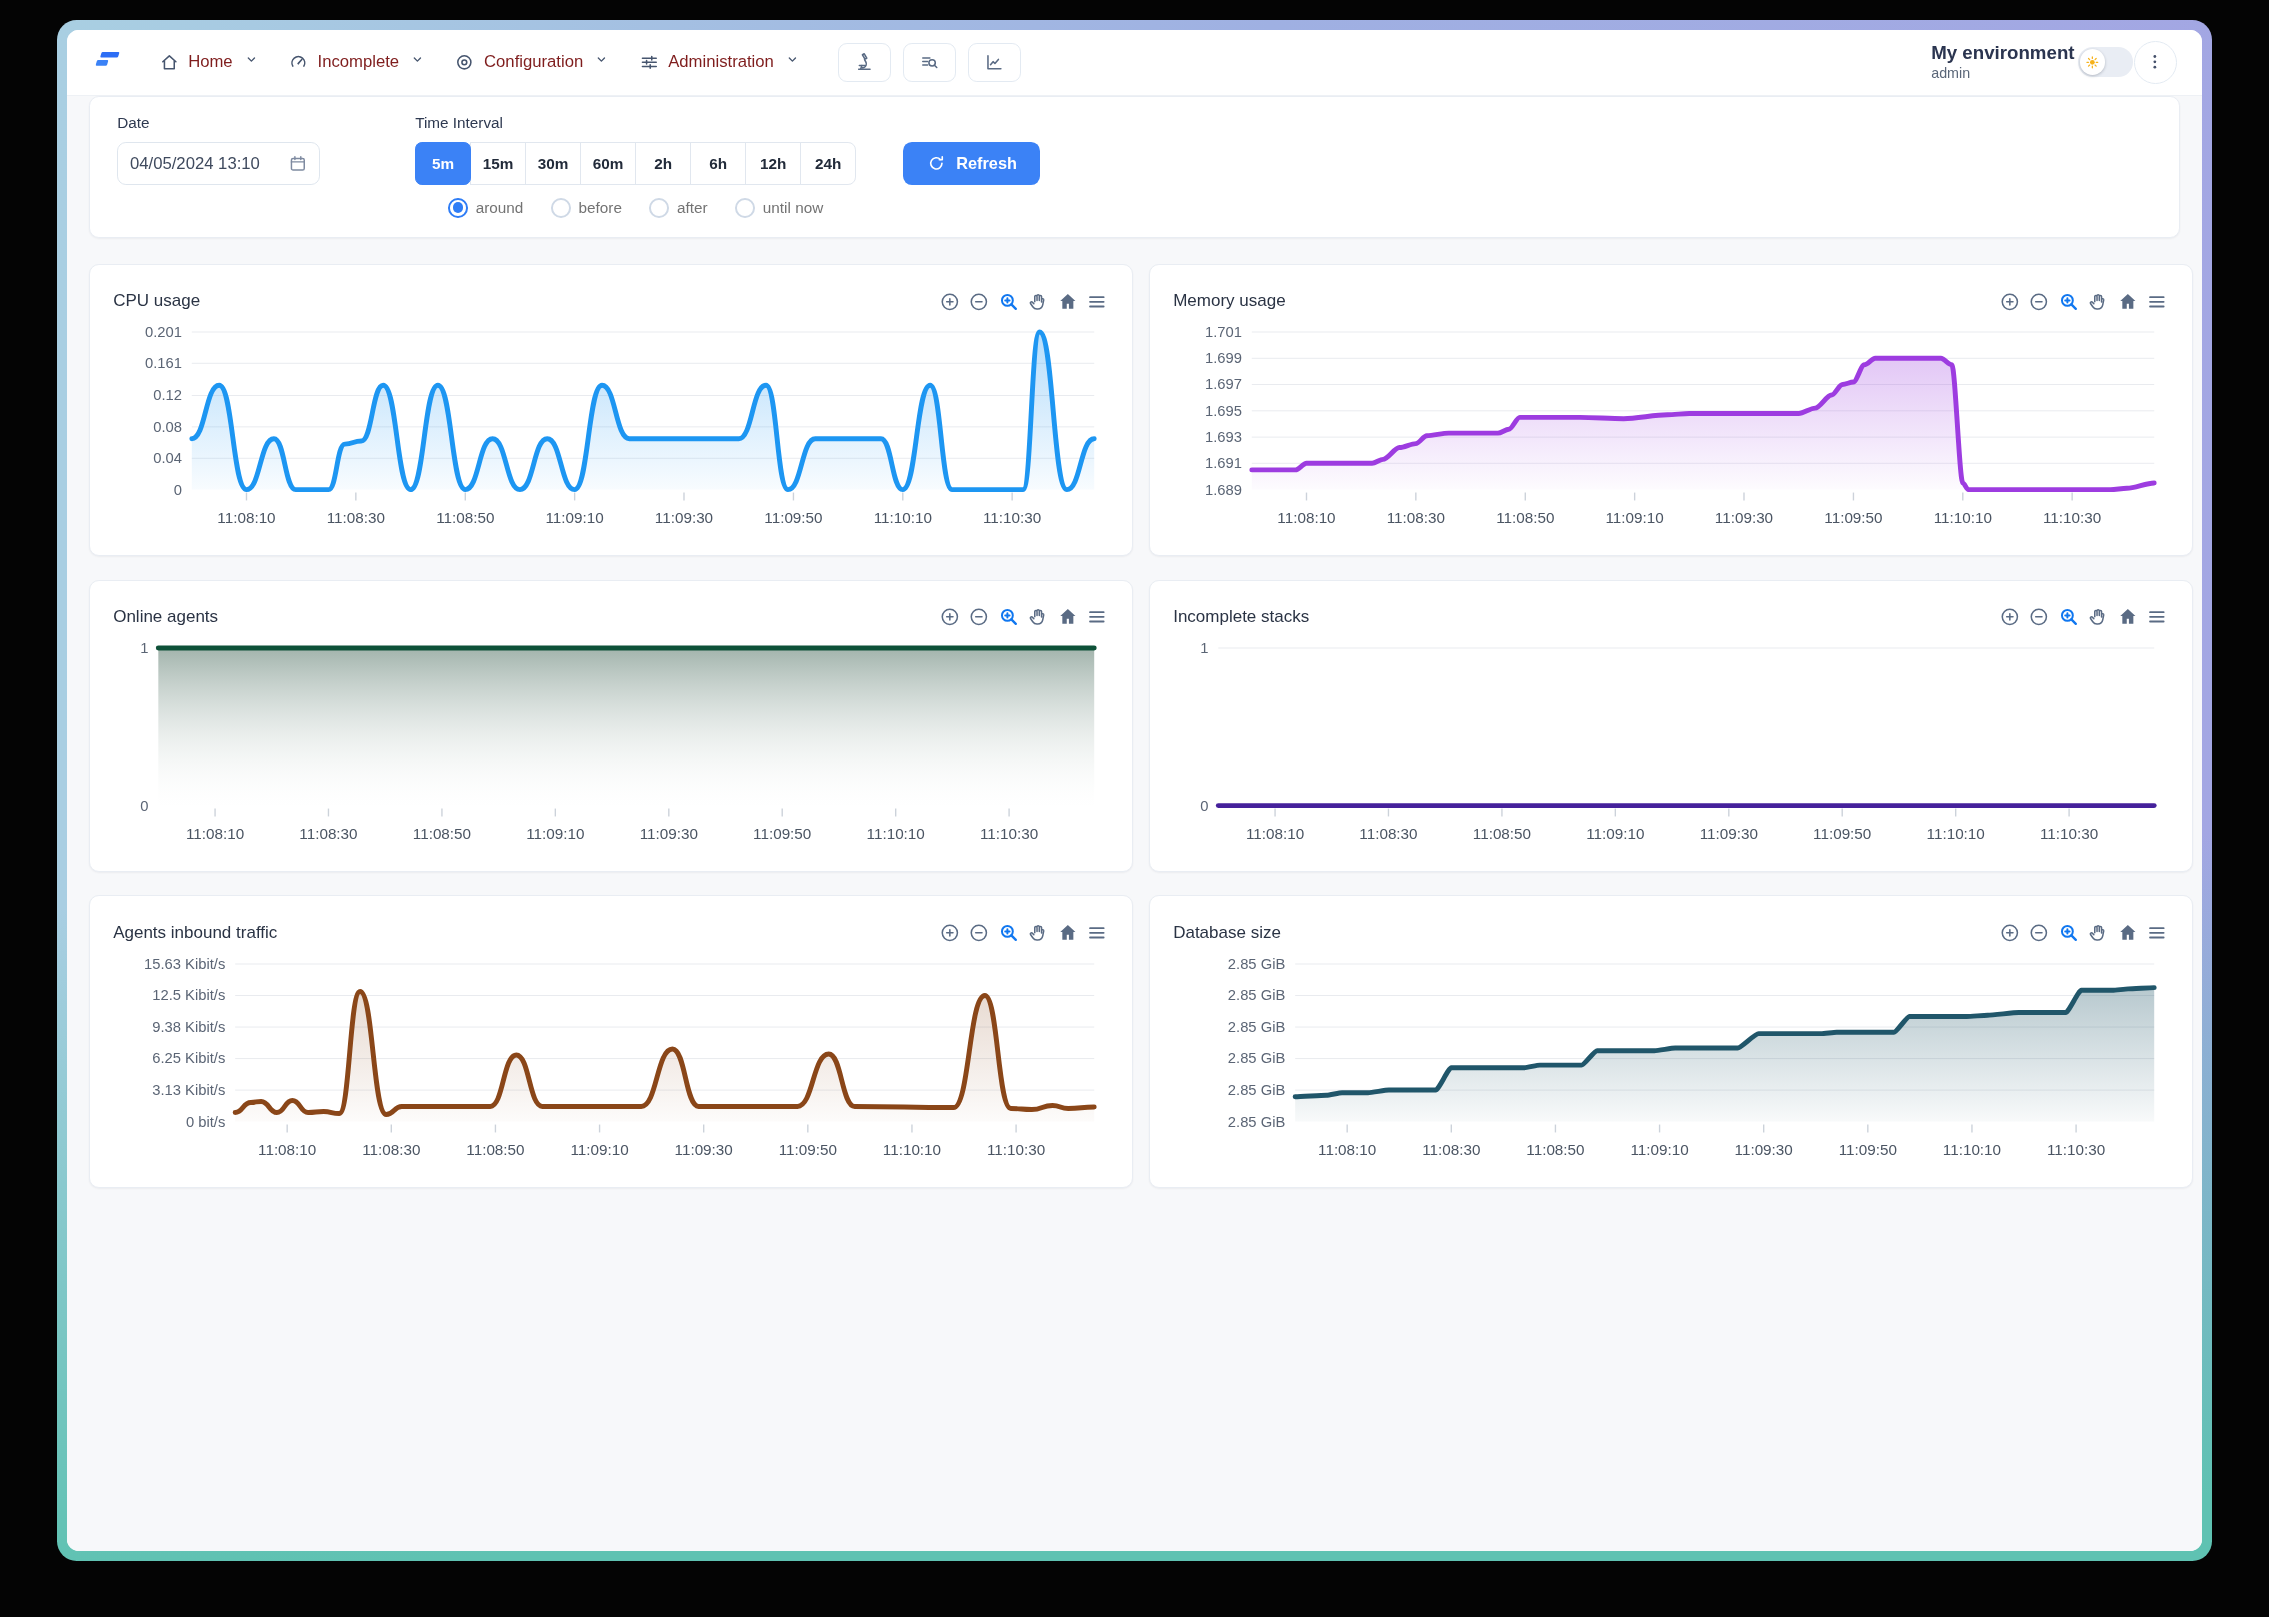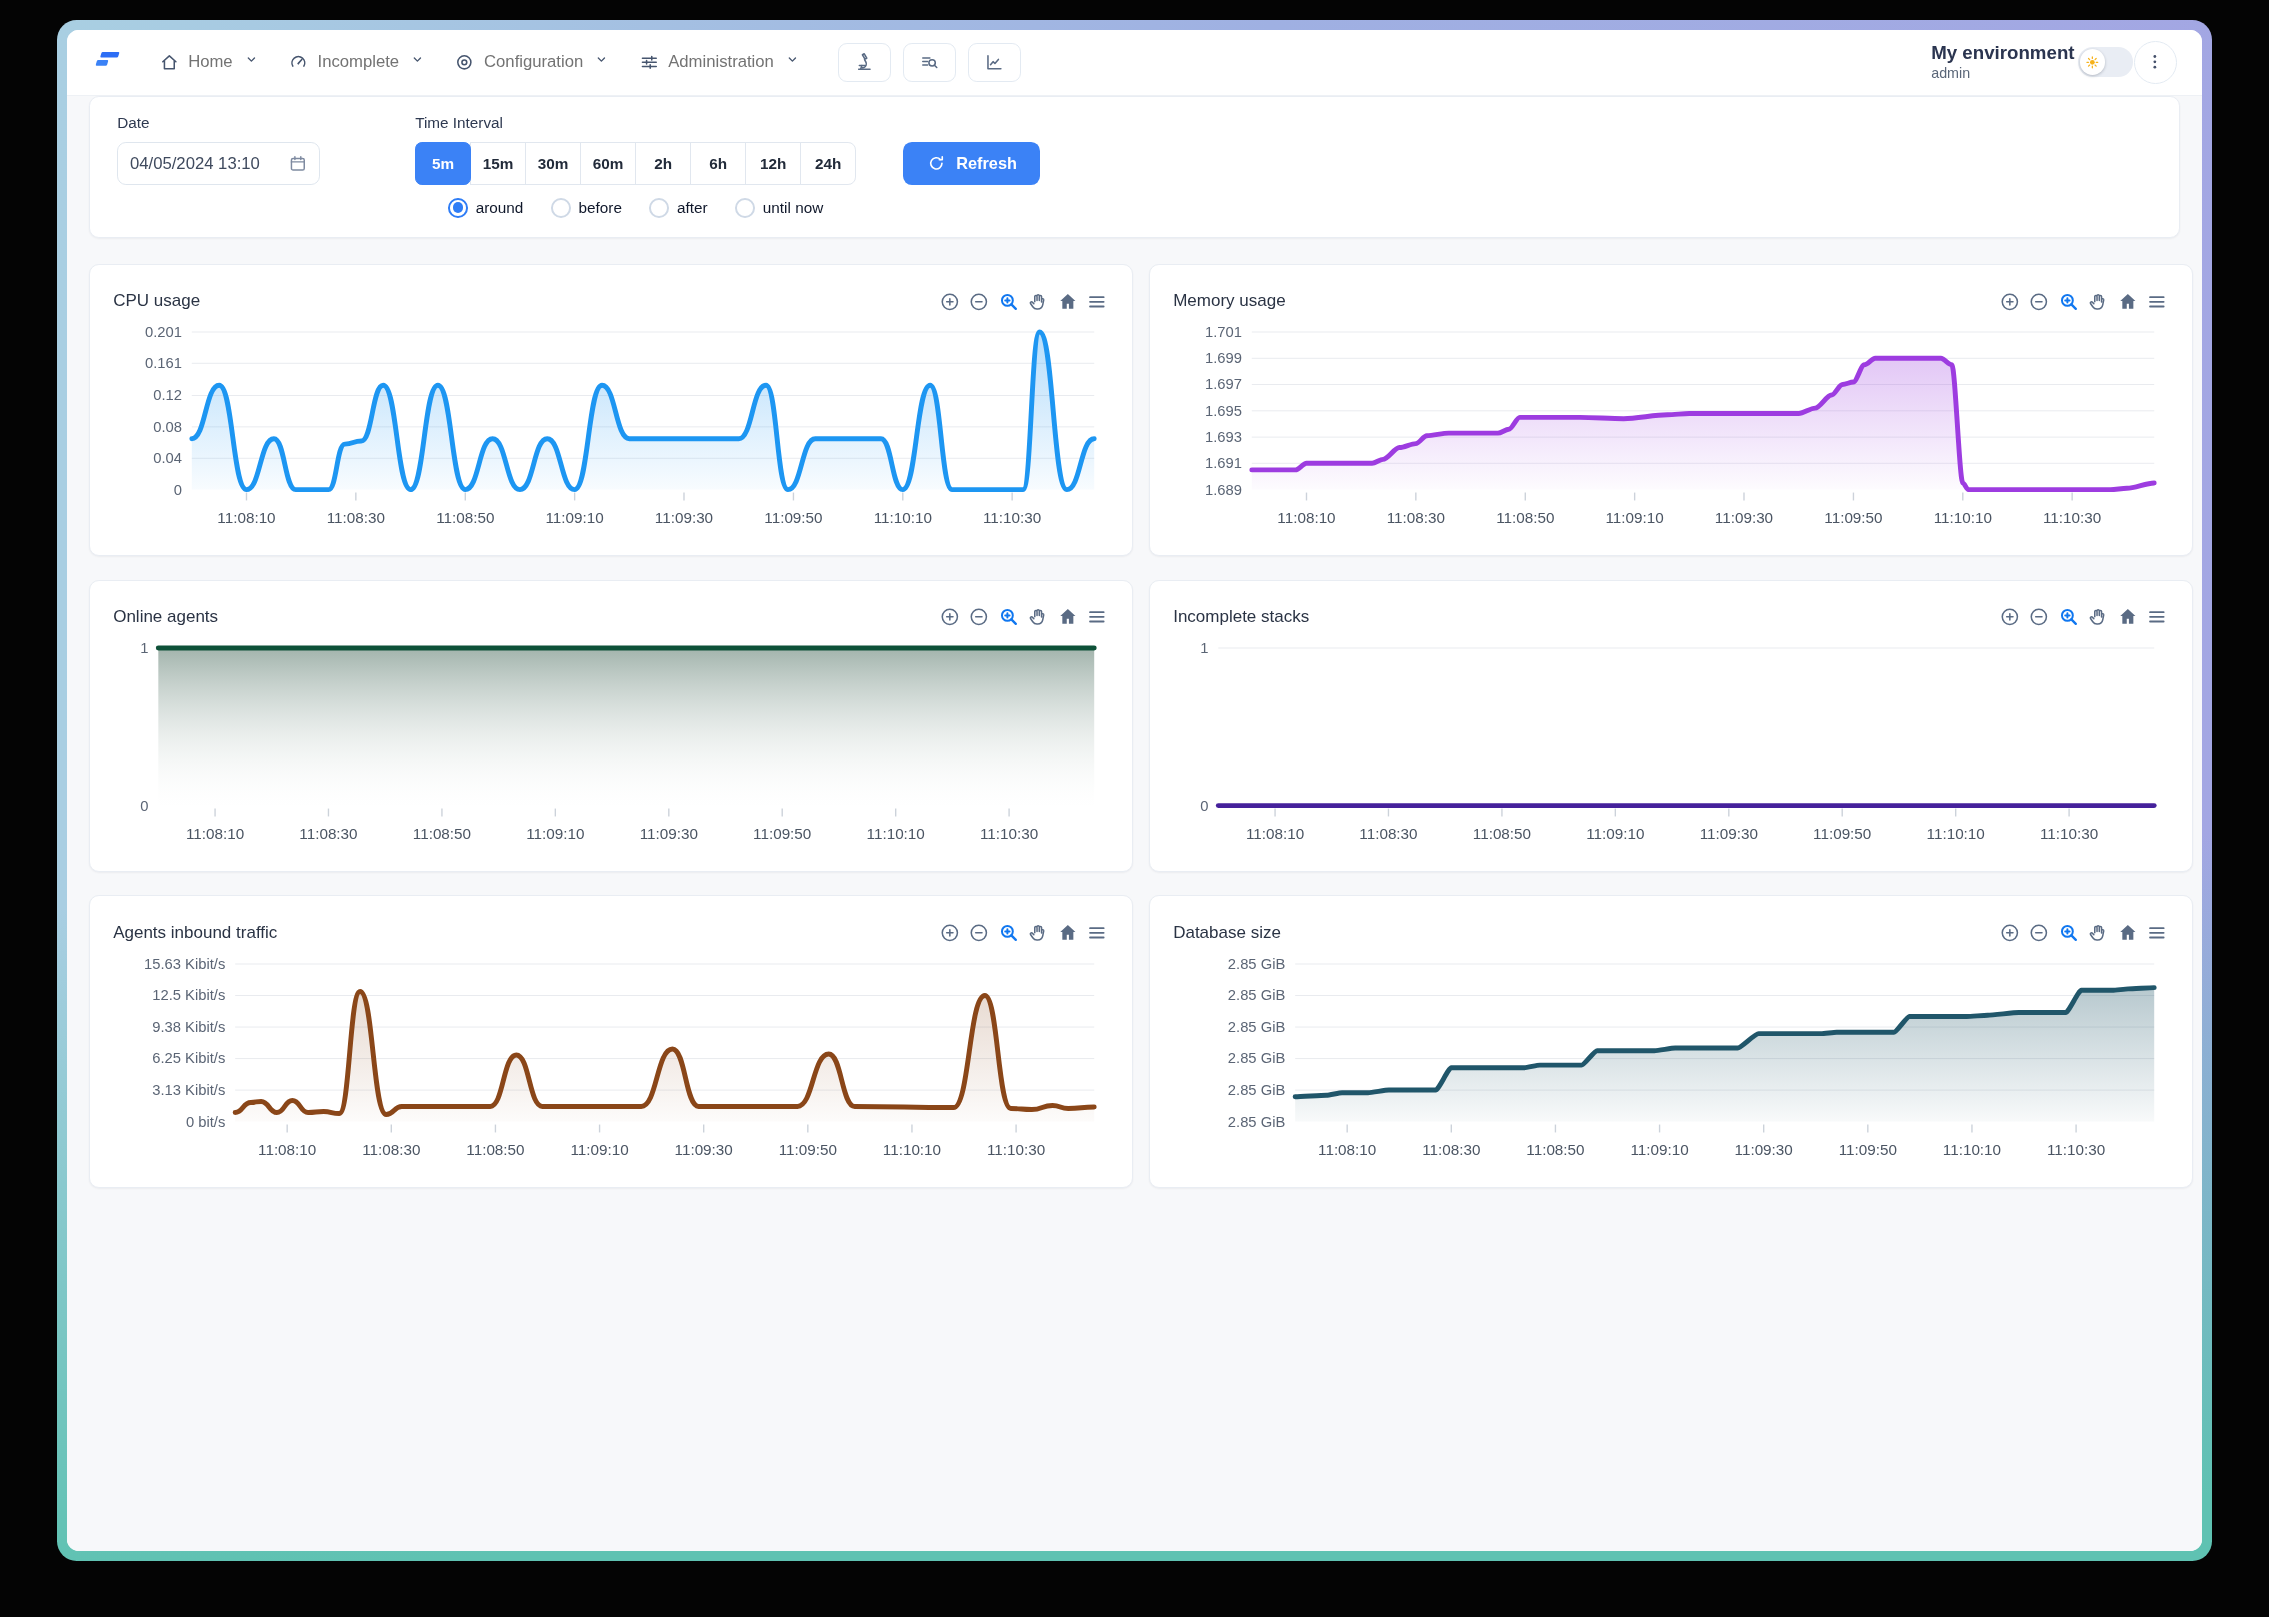--- a/index.html
+++ b/index.html
@@ -13,21 +13,21 @@
     background:
       linear-gradient(178deg, rgba(95,194,178,0) 55%, #5fc2b2 96%),
       linear-gradient(92deg, #a9cfe2 0%, #9fb0e2 55%, #a3a6e3 100%);
   }
   .app{width:100%;height:100%;background:#ffffff;border-radius:11.8px;overflow:hidden;
        display:flex;flex-direction:column;box-sizing:border-box;}
   
   .nav{height:65px;min-height:65px;display:flex;align-items:center;padding:0 25.6px;background:#fff;gap:5.9px;}
   .logo{display:flex;align-items:center;margin-right:15.8px;}
   .nav-item{display:flex;align-items:center;gap:8.9px;padding:0 14.8px;height:39px;
-            color:#737373;font-size:16.7px;font-weight:500;cursor:pointer;border-radius:7.9px;}
+            color:#7f1d1d;font-size:16.7px;font-weight:500;cursor:pointer;border-radius:7.9px;}
   .nav-item .chev{margin-left:2px;}
   .tools{display:flex;gap:11.8px;margin-left:17.7px;}
   .tool-btn{width:53px;height:39px;border:1px solid #e3eaf2;border-radius:8.9px;background:#fff;
             display:flex;align-items:center;justify-content:center;cursor:pointer;padding:0;}
   .nav-right{margin-left:auto;display:flex;align-items:center;gap:1px;}
   .env{text-align:left;margin-right:2px;}
   .env-name{font-size:18.7px;font-weight:700;color:#2b3550;line-height:1.1;}
   .env-user{font-size:14.3px;color:#5a6678;margin-top:2px;}
   .switch{width:55px;height:29.6px;border-radius:14.8px;background:#e9edf4;position:relative;cursor:pointer;}
   .knob{width:25.6px;height:25.6px;border-radius:50%;background:#fff;position:absolute;left:2px;top:2px;
@@ -45,21 +45,21 @@
               color:#3f4a5e;background:#fff;box-sizing:border-box;cursor:pointer;}
   .irow{display:flex;align-items:flex-start;}
   .segments{display:flex;}
   .seg{min-width:56px;height:43px;border:1px solid #e1e7ef;background:#fff;font-size:15.3px;font-weight:700;
        color:#222b3a;display:flex;align-items:center;justify-content:center;margin-left:-1px;
        cursor:pointer;box-sizing:border-box;padding:0 7.9px;}
   .seg:first-child{border-radius:7.9px 0 0 7.9px;margin-left:0;}
   .seg:last-child{border-radius:0 7.9px 7.9px 0;}
   .seg.active{background:#3b82f6;border-color:#3b82f6;color:#fff;border-radius:6.9px;position:relative;z-index:1;}
   .modes{display:flex;gap:27.6px;margin-top:12.8px;justify-content:center;}
-  .mode{display:flex;align-items:center;gap:7.9px;font-size:15.3px;color:#0f172a;cursor:pointer;}
+  .mode{display:flex;align-items:center;gap:7.9px;font-size:15.3px;color:#737373;cursor:pointer;}
   .radio{width:19.7px;height:19.7px;border-radius:50%;border:2px solid #cfd9e6;background:#fff;
          box-sizing:border-box;position:relative;}
   .radio.sel{border-color:#2f7df6;}
   .radio.sel::after{content:"";position:absolute;inset:2.5px;background:#2f7df6;border-radius:50%;}
   .refresh{height:43px;margin-left:47px;display:flex;align-items:center;gap:10.8px;background:#3b82f6;
            color:#fff;border:none;border-radius:8.9px;padding:0 23.6px;font-size:16.3px;font-weight:600;cursor:pointer;}
   
   .grid{display:grid;grid-template-columns:1fr 1fr;gap:23.6px 15.8px;margin-top:25.6px;}
   .card{background:#fff;border:1px solid #e9edf3;border-radius:9.9px;padding:17.7px 23.6px 7.9px;
         box-shadow:0 1px 2px rgba(16,24,40,.05);}

